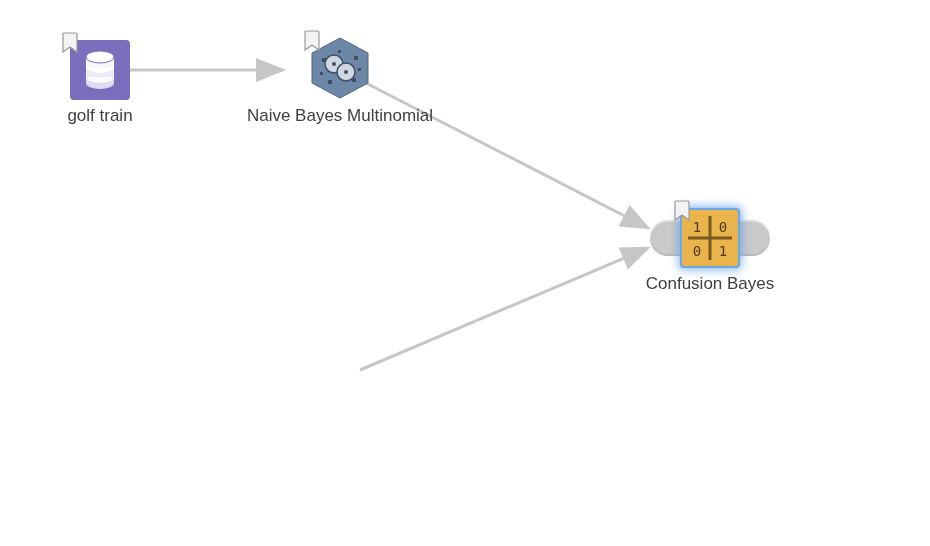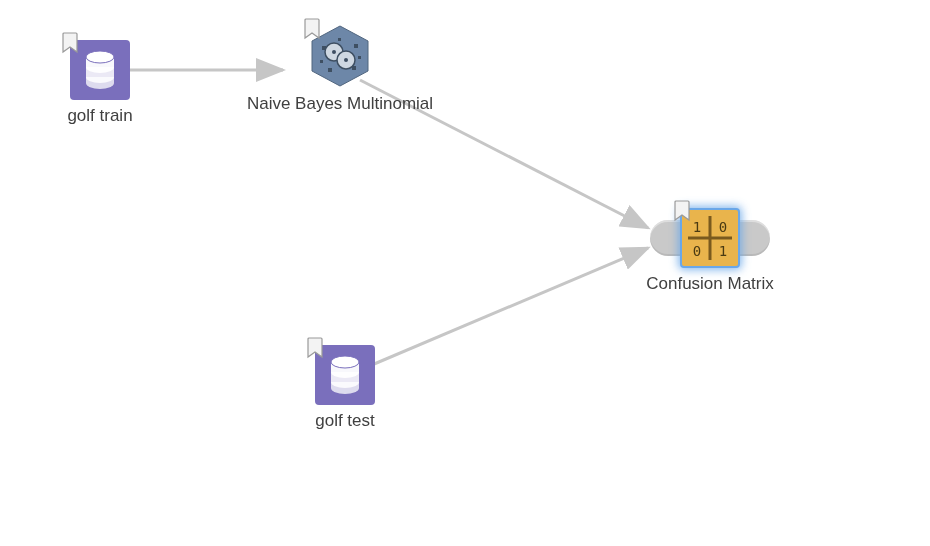--- a/index.html
+++ b/index.html
@@ -118,21 +118,21 @@
           <ellipse cx="17" cy="7" rx="14" ry="6" fill="none" stroke="#7a6fbc" stroke-width="1"></ellipse>
         </svg>
       </div>
       <svg class="bookmark" viewBox="0 0 18 22">
         <path d="M2 1 h12 a1 1 0 0 1 1 1 v18 l-7 -5 l-7 5 V2 a1 1 0 0 1 1 -1 z" fill="#f3f3f3" stroke="#9a9a9a" stroke-width="1.2"></path>
       </svg>
     </div>
     <div class="label">golf train</div>
   </div>
 
-  <div class="node" style="left:240px; top:24px; width:200px;">
+  <div class="node" style="left:240px; top:36px; width:200px;">
     <div class="hexwrap">
       <svg width="64" height="64" viewBox="0 0 64 64">
         <polygon points="32,2 60,17 60,47 32,62 4,47 4,17" fill="#6d87a8" stroke="#51667f" stroke-width="1"></polygon>
 
         <rect x="14" y="22" width="4" height="4" fill="#3e4f62"></rect>
         <rect x="46" y="20" width="4" height="4" fill="#3e4f62"></rect>
         <rect x="20" y="44" width="4" height="4" fill="#3e4f62"></rect>
         <rect x="44" y="42" width="4" height="4" fill="#3e4f62"></rect>
         <rect x="30" y="14" width="3" height="3" fill="#3e4f62"></rect>
         <rect x="12" y="36" width="3" height="3" fill="#3e4f62"></rect>
@@ -143,53 +143,36 @@
         <circle cx="26" cy="28" r="2" fill="#3e4f62"></circle>
         <circle cx="38" cy="36" r="2" fill="#3e4f62"></circle>
       </svg>
       <svg class="bookmark" viewBox="0 0 18 22" style="left:-4px; top:-6px;">
         <path d="M2 1 h12 a1 1 0 0 1 1 1 v18 l-7 -5 l-7 5 V2 a1 1 0 0 1 1 -1 z" fill="#f3f3f3" stroke="#9a9a9a" stroke-width="1.2"></path>
       </svg>
     </div>
     <div class="label">Naive Bayes Multinomial</div>
   </div>
 
-  <div class="node" style="left:290px; top:345px; width:110px;">
-    <div class="icon-wrap">
-      <div class="db-square">
-        <svg width="34" height="40" viewBox="0 0 34 40">
-          <ellipse cx="17" cy="7" rx="14" ry="6" fill="#ffffff"></ellipse>
-          <path d="M3 7 v10 a14 6 0 0 0 28 0 V7" fill="#ffffff" opacity="0.95"></path>
-          <path d="M3 17 v10 a14 6 0 0 0 28 0 V17" fill="#ffffff" opacity="0.85"></path>
-          <path d="M3 27 v6 a14 6 0 0 0 28 0 V27" fill="#ffffff" opacity="0.75"></path>
-          <ellipse cx="17" cy="7" rx="14" ry="6" fill="none" stroke="#7a6fbc" stroke-width="1"></ellipse>
-        </svg>
-      </div>
-      <svg class="bookmark" viewBox="0 0 18 22">
-        <path d="M2 1 h12 a1 1 0 0 1 1 1 v18 l-7 -5 l-7 5 V2 a1 1 0 0 1 1 -1 z" fill="#f3f3f3" stroke="#9a9a9a" stroke-width="1.2"></path>
-      </svg>
-    </div>
-    <div class="label">golf test</div>
-  </div>
 
   <div class="node" style="left:630px; top:208px; width:160px;">
     <div class="cm-wrap">
       <div class="cm-pill"></div>
       <div class="cm-square">
         <svg width="56" height="56" viewBox="0 0 56 56" style="display:block;">
 
           <line x1="28" y1="6" x2="28" y2="50" stroke="#7a5a1e" stroke-width="3"></line>
           <line x1="6" y1="28" x2="50" y2="28" stroke="#7a5a1e" stroke-width="3"></line>
 
           <text x="15" y="22" font-size="14" font-family="monospace" fill="#4a3a12" text-anchor="middle">1</text>
           <text x="41" y="22" font-size="14" font-family="monospace" fill="#4a3a12" text-anchor="middle">0</text>
           <text x="15" y="46" font-size="14" font-family="monospace" fill="#4a3a12" text-anchor="middle">0</text>
           <text x="41" y="46" font-size="14" font-family="monospace" fill="#4a3a12" text-anchor="middle">1</text>
         </svg>
       </div>
       <svg class="bookmark" viewBox="0 0 18 22" style="left:24px; top:-8px;">
         <path d="M2 1 h12 a1 1 0 0 1 1 1 v18 l-7 -5 l-7 5 V2 a1 1 0 0 1 1 -1 z" fill="#f3f3f3" stroke="#9a9a9a" stroke-width="1.2"></path>
       </svg>
     </div>
-    <div class="label">Confusion Matrix</div>
+    <div class="label">Confusion Bayes</div>
   </div>
 
 </div>
 
 </body></html>

